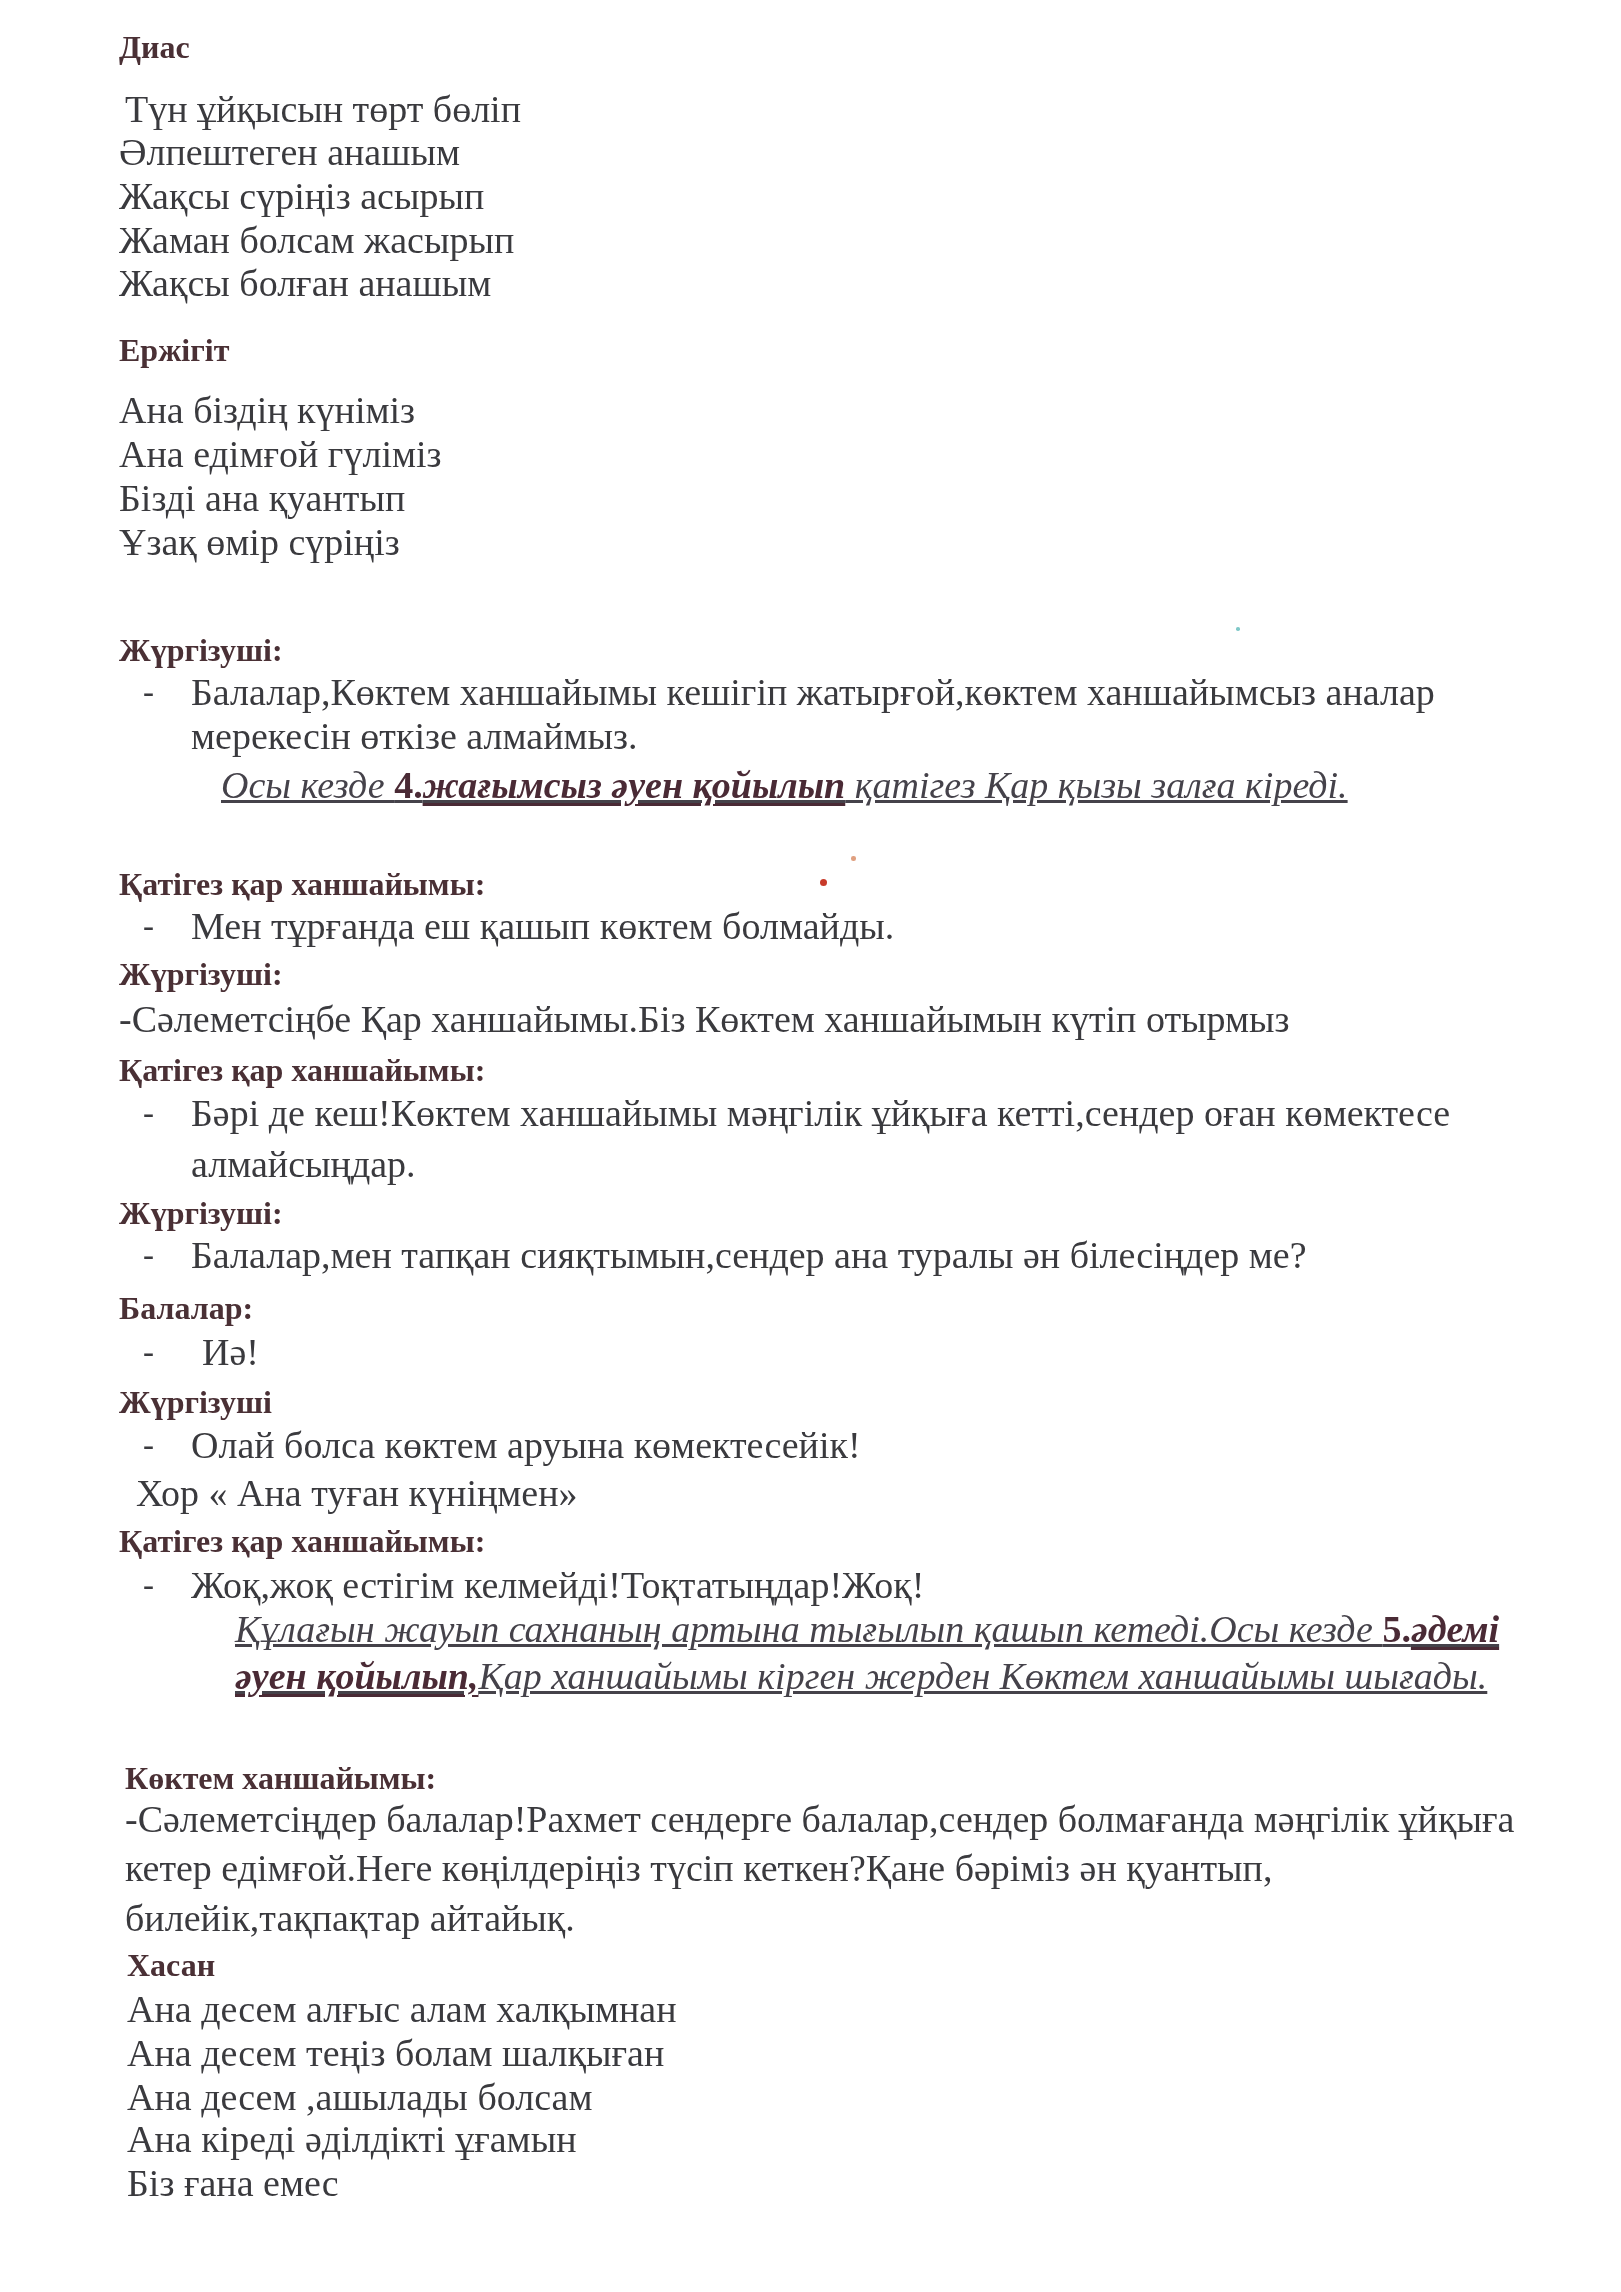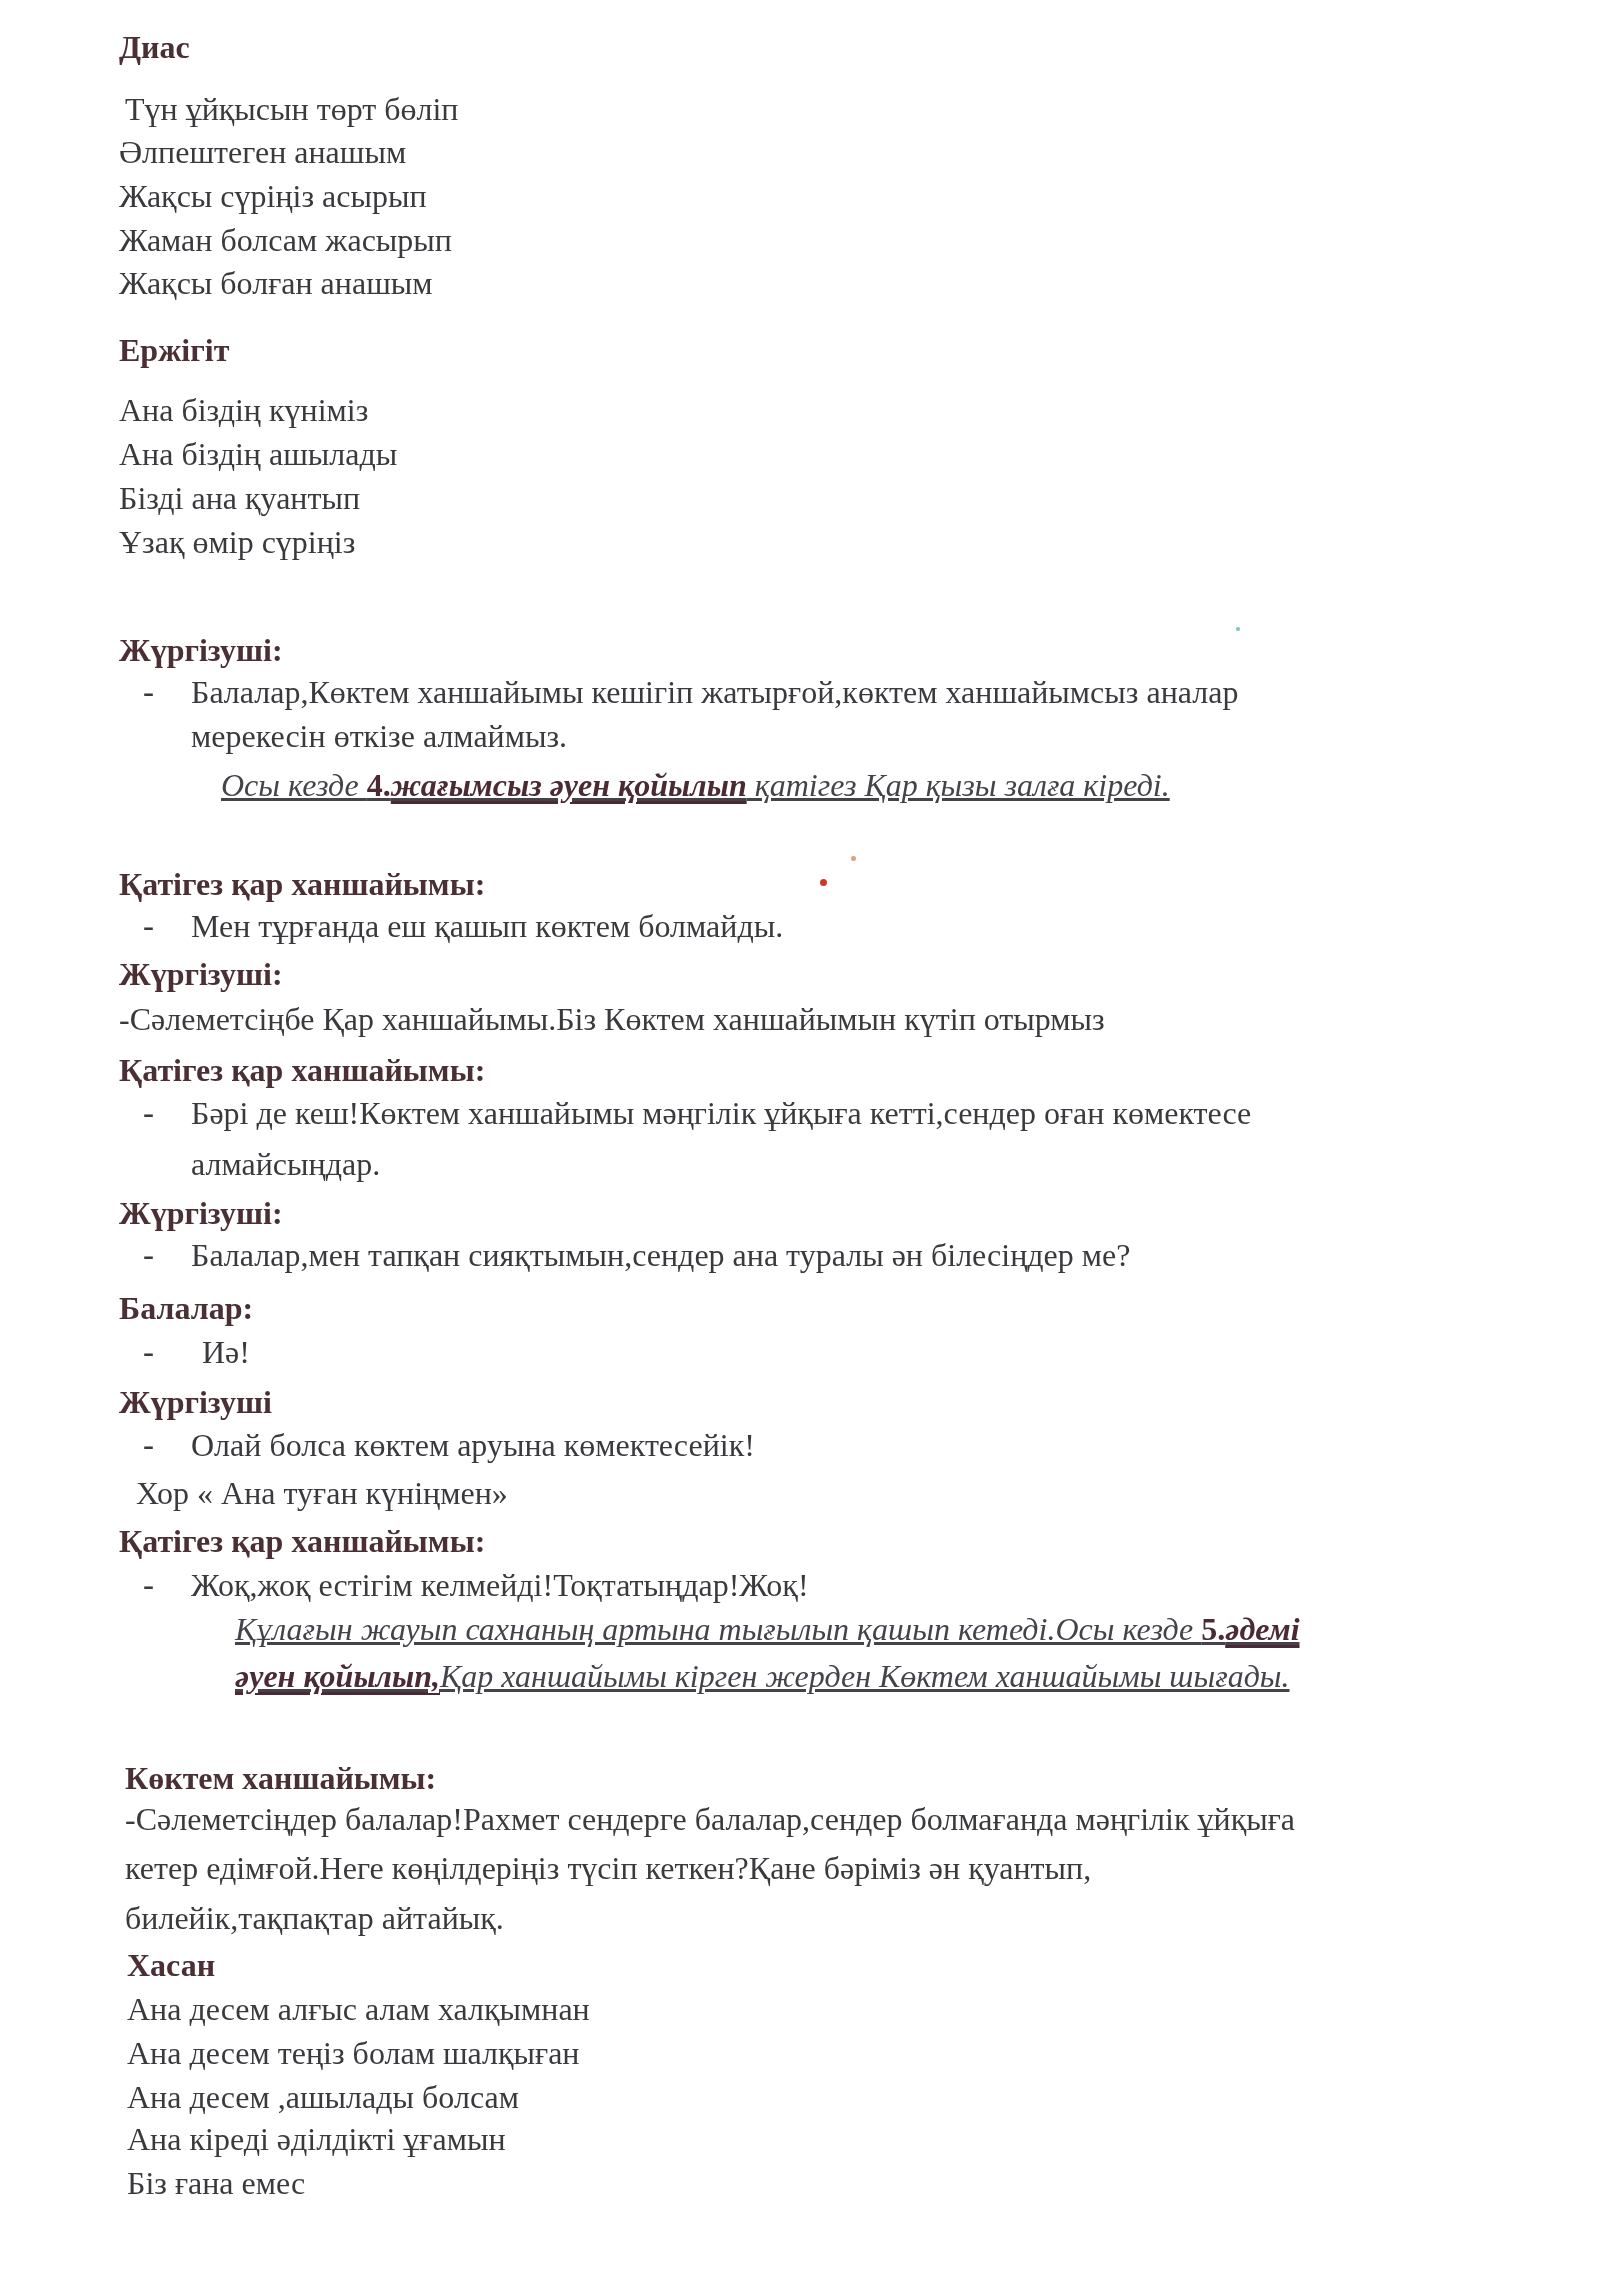--- a/index.html
+++ b/index.html
@@ -4,21 +4,21 @@
 <style>
   html, body { margin: 0; padding: 0; }
   body {
     width: 1622px; height: 2293px; background: #ffffff;
     position: relative; overflow: hidden;
     font-family: "Liberation Serif", "DejaVu Serif", serif;
     color: #3a3a3e;
   }
   .ln {
     position: absolute; white-space: nowrap;
-    font-size: 32px; line-height: 36px;
+    font-size: 38px; line-height: 36px;
     transform: translateY(-50%);
   }
   .hd { font-weight: bold; color: #4a3035; font-size: 32px; }
   .it { font-style: italic; color: #45424a; text-decoration: underline; }
   .dash { position: absolute; left: 143px; font-size: 33px; line-height: 36px; transform: translateY(-50%); color: #3a3a3e; }
   .cue { font-weight: bold; font-style: italic; text-decoration: underline; text-decoration-thickness: 2.7px; text-underline-offset: 4.5px; color: #4a2a35; }
   .num { font-weight: bold; font-style: normal; color: #4a2a35; }
   .speck { position: absolute; border-radius: 50%; }
 </style>
 </head>
@@ -26,21 +26,21 @@
 
 <div class="ln hd" style="left:119px;top:47px">Диас</div>
 <div class="ln" style="left:125px;top:109px">Түн ұйқысын төрт бөліп</div>
 <div class="ln" style="left:119px;top:152px">Әлпештеген анашым</div>
 <div class="ln" style="left:119px;top:196px">Жақсы сүріңіз асырып</div>
 <div class="ln" style="left:119px;top:240px">Жаман болсам жасырып</div>
 <div class="ln" style="left:119px;top:283px">Жақсы болған анашым</div>
 
 <div class="ln hd" style="left:119px;top:350px">Ержігіт</div>
 <div class="ln" style="left:119px;top:410px">Ана біздің күніміз</div>
-<div class="ln" style="left:119px;top:454px">Ана біздің ашылады</div>
+<div class="ln" style="left:119px;top:454px">Ана едімғой гүліміз</div>
 <div class="ln" style="left:119px;top:498px">Бізді ана қуантып</div>
 <div class="ln" style="left:119px;top:542px">Ұзақ өмір сүріңіз</div>
 
 <div class="ln hd" style="left:119px;top:650px">Жүргізуші:</div>
 <div class="dash" style="top:692px">-</div>
 <div class="ln" style="left:191px;top:692px">Балалар,Көктем ханшайымы кешігіп жатырғой,көктем ханшайымсыз аналар</div>
 <div class="ln" style="left:191px;top:736px">мерекесін өткізе алмаймыз.</div>
 <div class="ln it" style="left:221px;top:785px"><span>Осы кезде </span><span class="num">4.</span><span class="cue">жағымсыз әуен қойылып</span><span> қатігез Қар қызы залға кіреді.</span></div>
 
 <div class="ln hd" style="left:119px;top:884px">Қатігез қар ханшайымы:</div>

